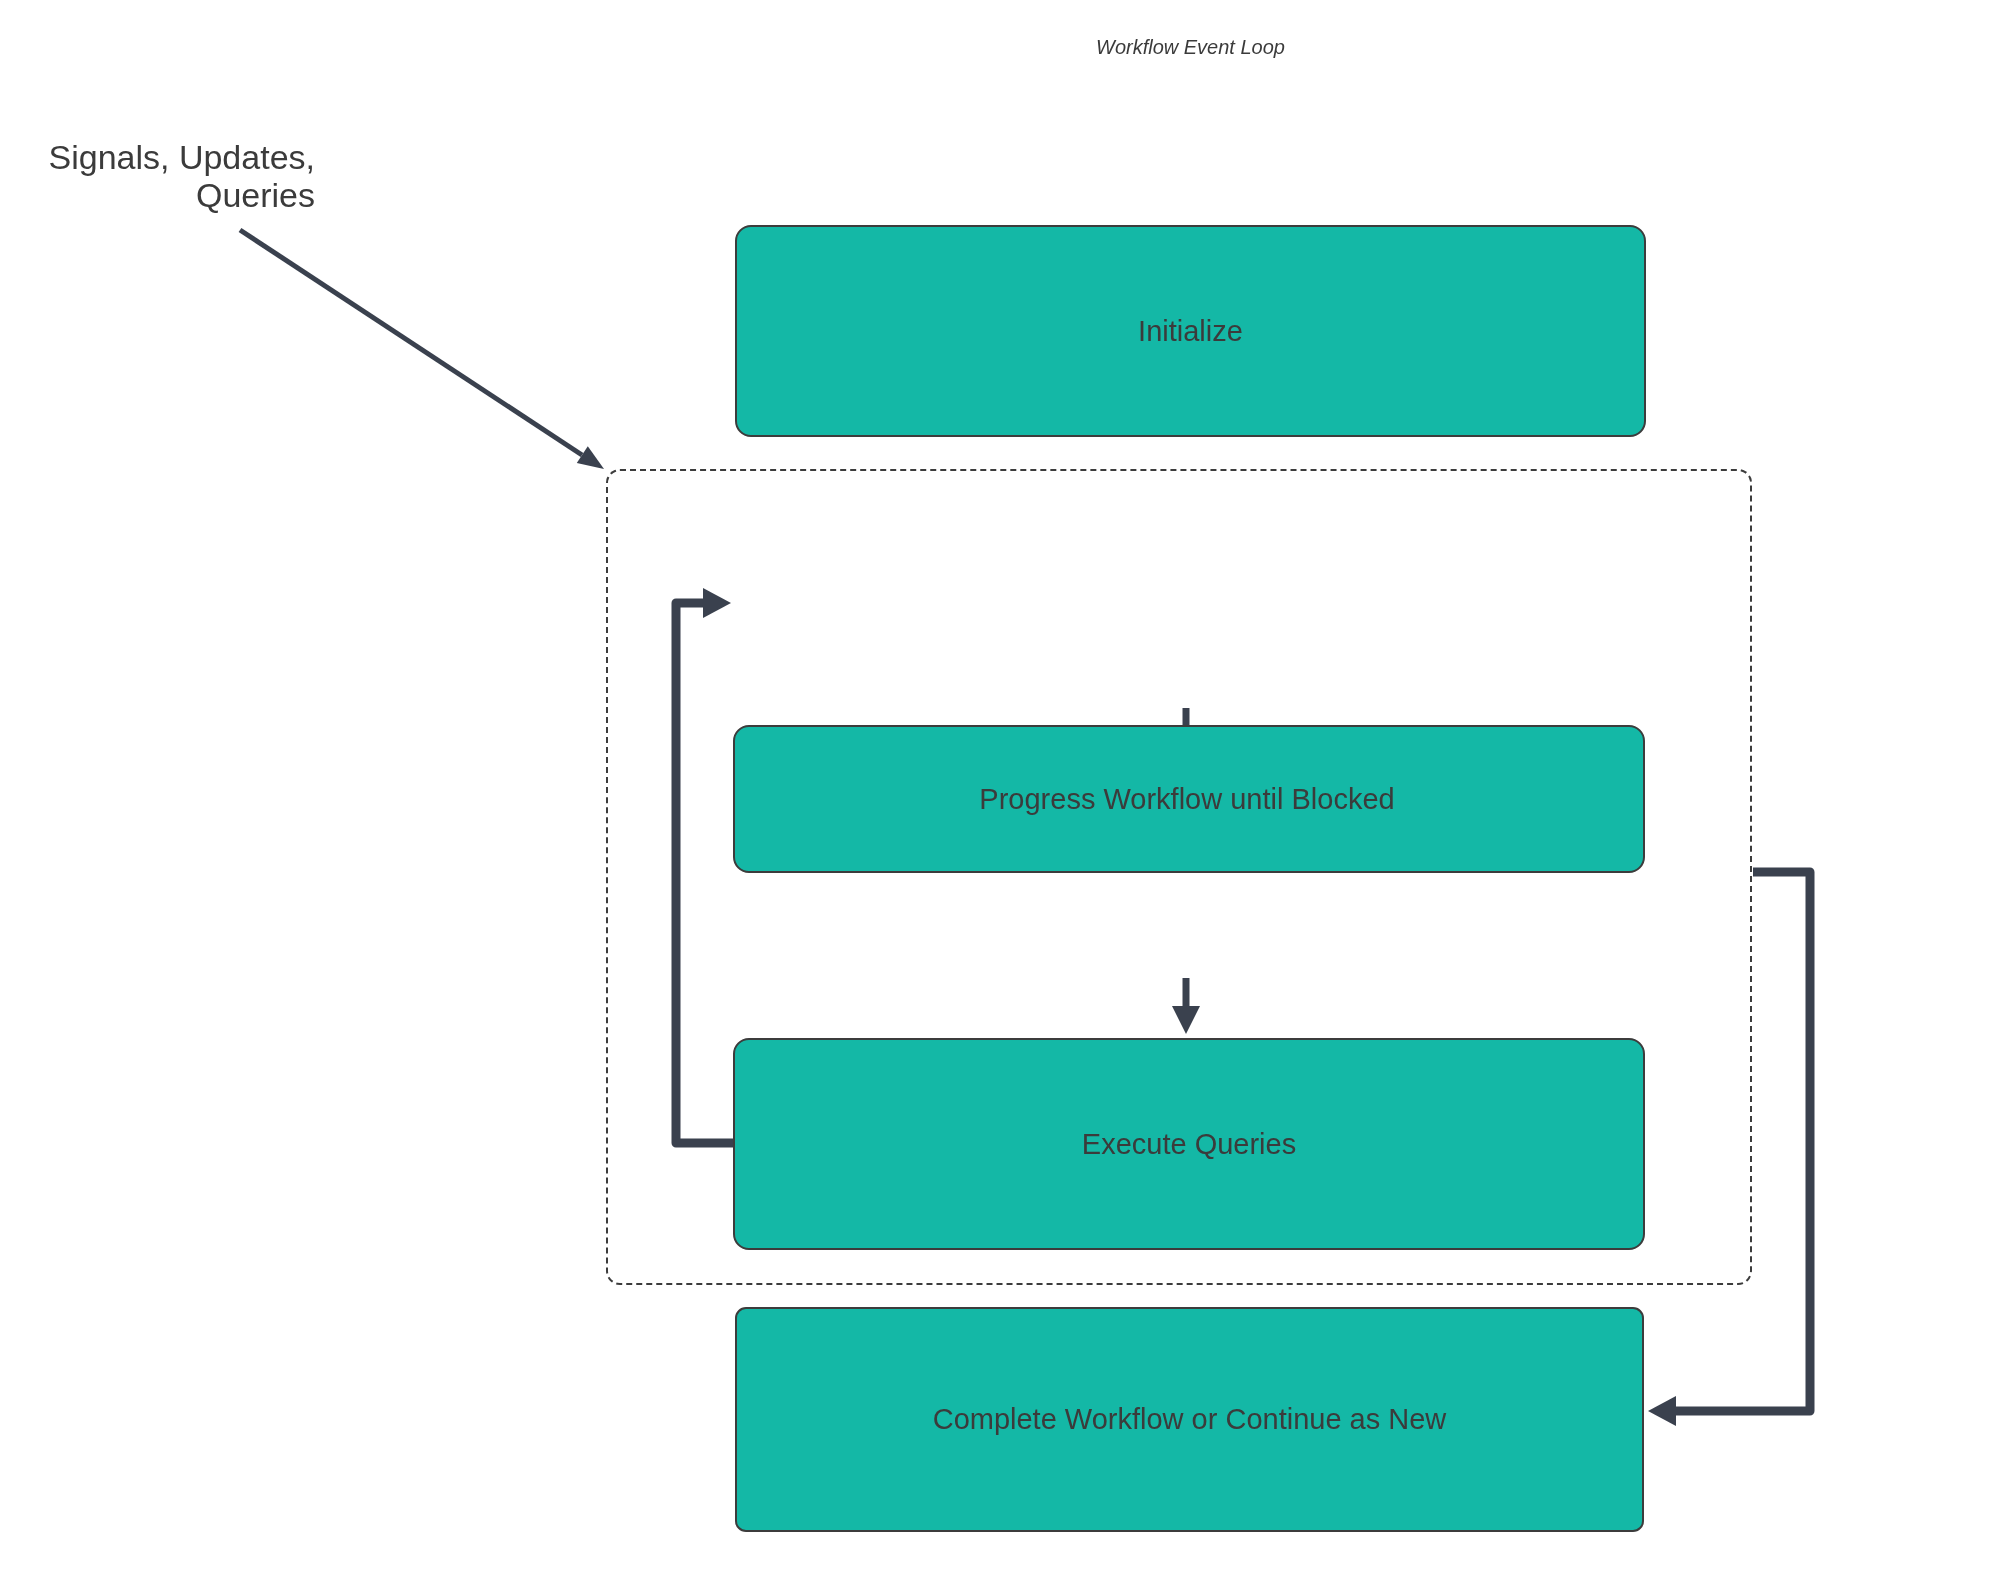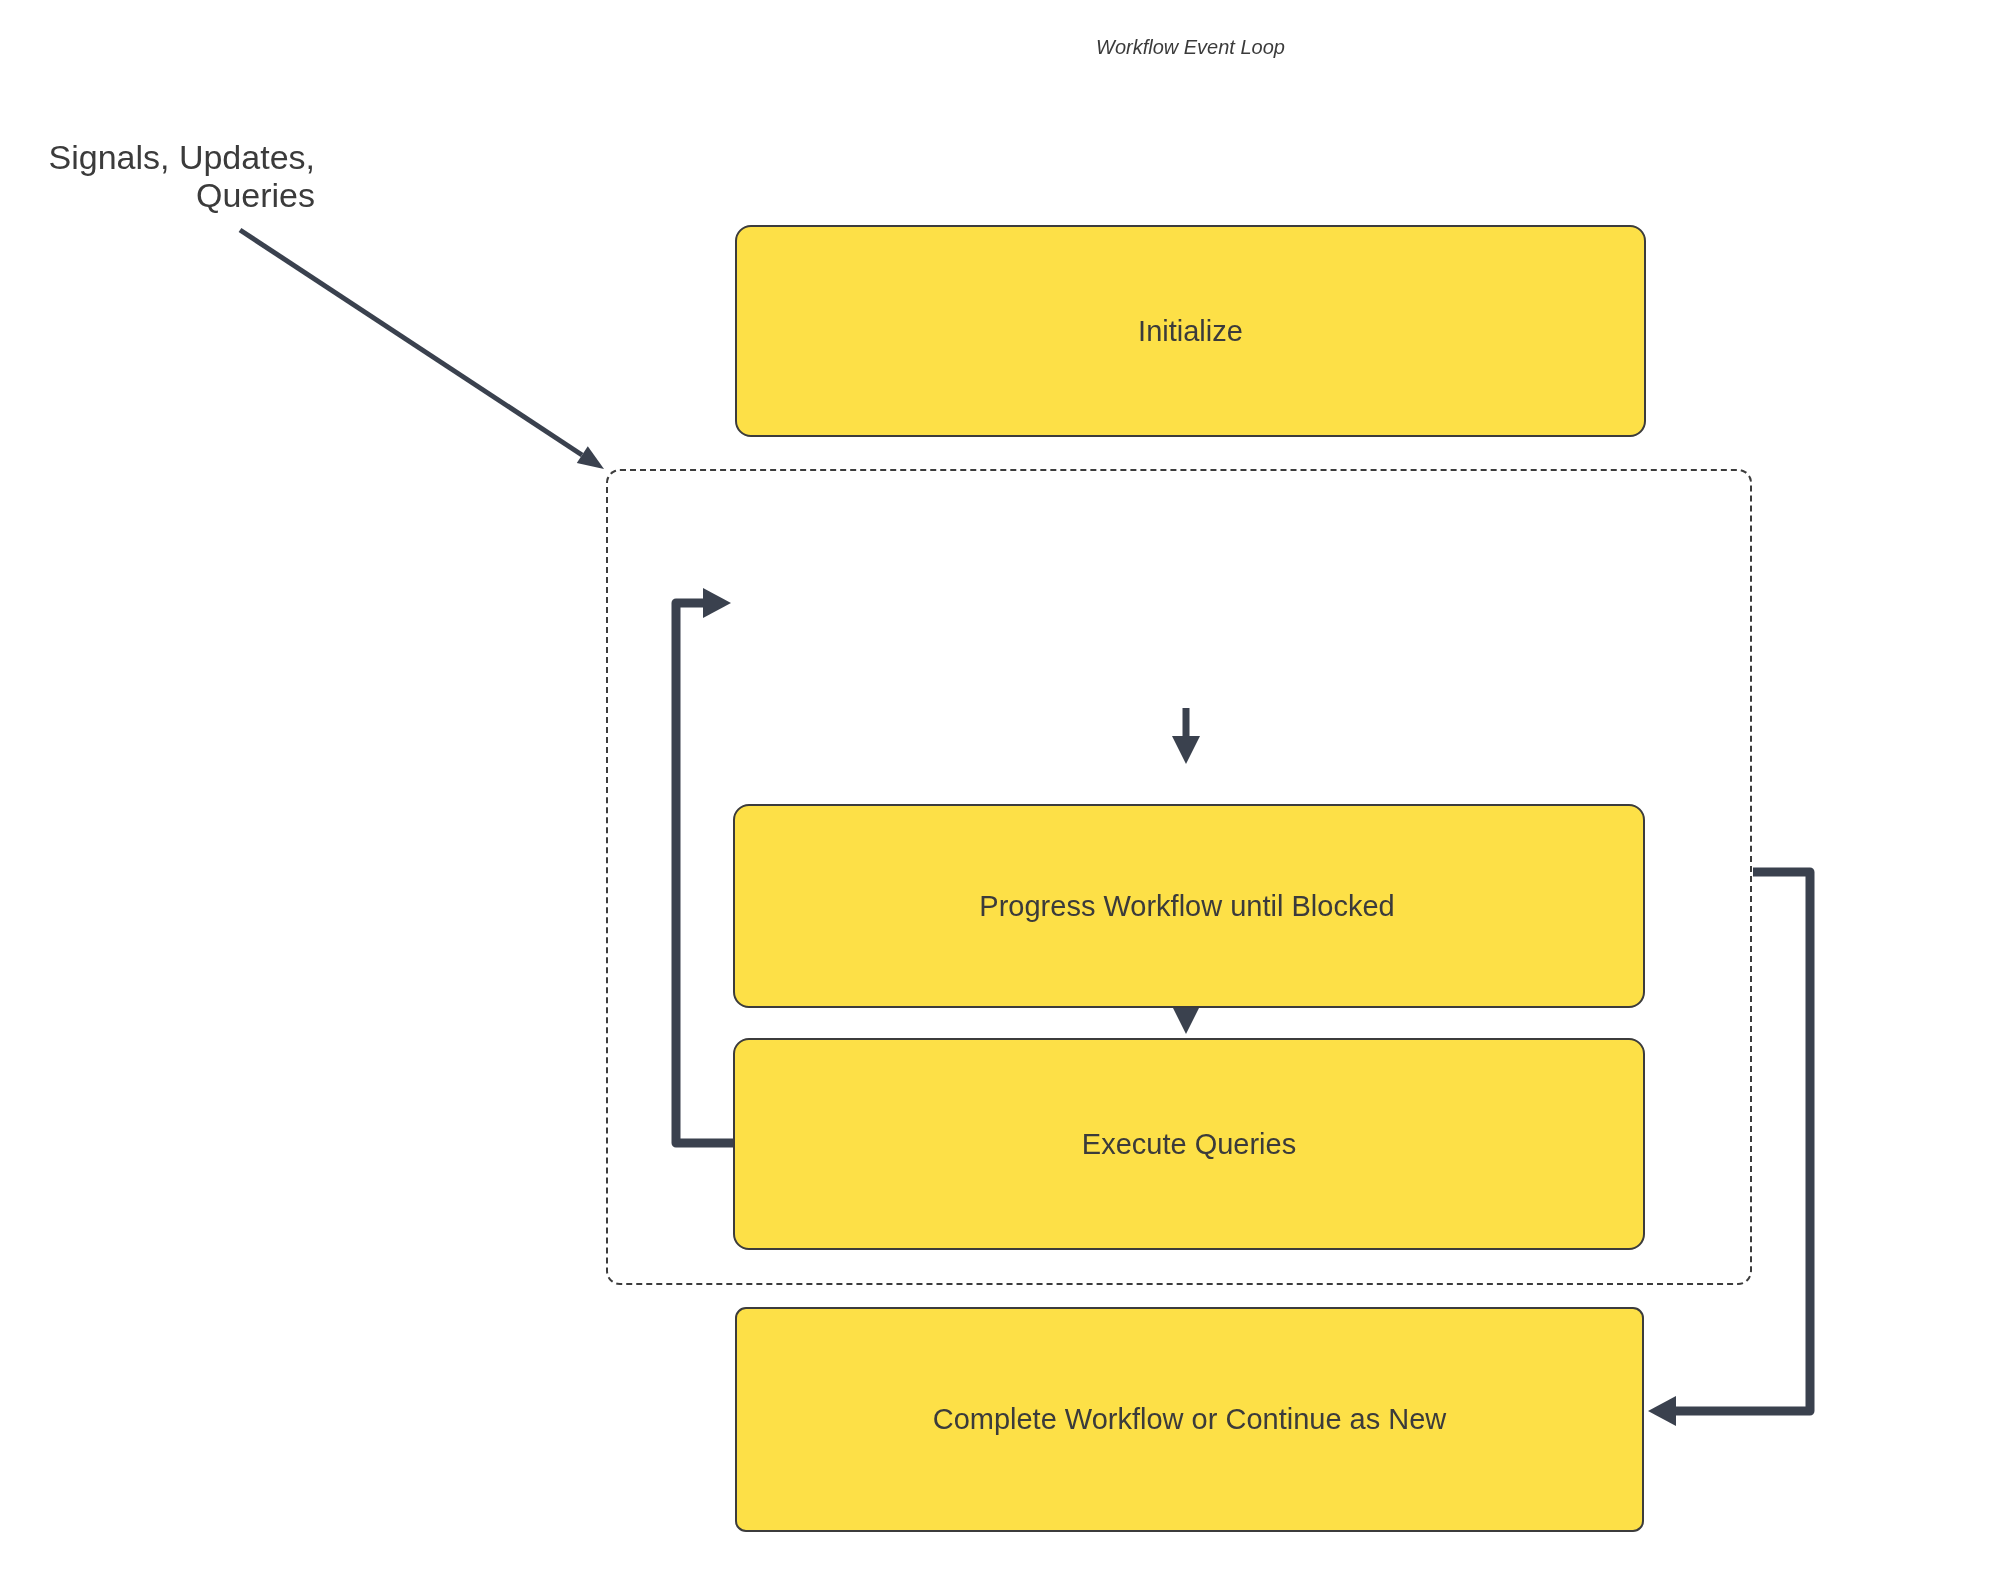--- a/index.html
+++ b/index.html
@@ -33,34 +33,34 @@
     width: 300px;
     text-align: right;
     font-size: 34px;
     line-height: 38px;
     color: #3b3b3b;
     white-space: pre-line;
   }
   .node {
     position: absolute;
     box-sizing: border-box;
-    background: #fde047;
+    background: #14b8a6;
     border: 2px solid #3c3c3c;
     border-radius: 16px;
     display: flex;
     align-items: center;
     justify-content: center;
     text-align: center;
     font-size: 29px;
     color: #3b3b3b;
     padding: 0 20px;
   }
   #node-initialize        { left: 735px; top: 225px;  width: 911px; height: 212px; }
   #node-progress-signals  { left: 733px; top: 497px;  width: 912px; height: 210px; }
-  #node-progress-workflow { left: 733px; top: 804px;  width: 912px; height: 204px; padding-left: 16px; }
+  #node-progress-workflow { left: 733px; top: 725px;  width: 912px; height: 148px; padding-left: 16px; }
   #node-execute-queries   { left: 733px; top: 1038px; width: 912px; height: 212px; }
   #node-complete          { left: 735px; top: 1307px; width: 909px; height: 225px; border-radius: 11px; }
   .loop-container {
     position: absolute;
     left: 606px; top: 469px;
     width: 1146px; height: 816px;
     box-sizing: border-box;
     border: 2px dashed #3c3c3c;
     border-radius: 14px;
     background: transparent;

